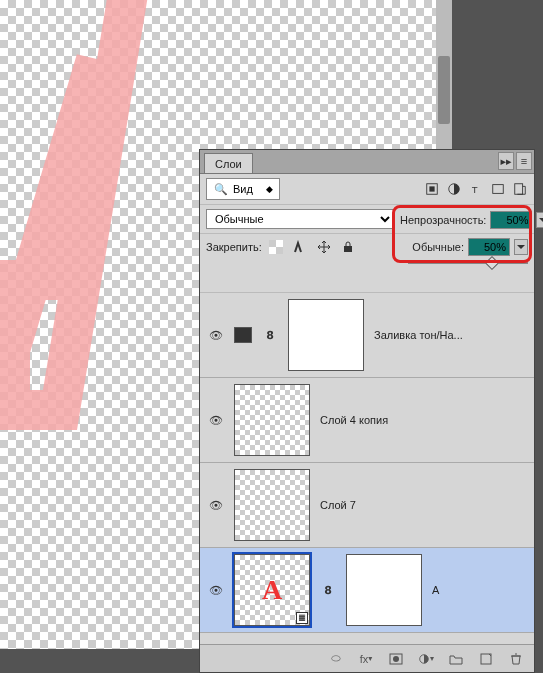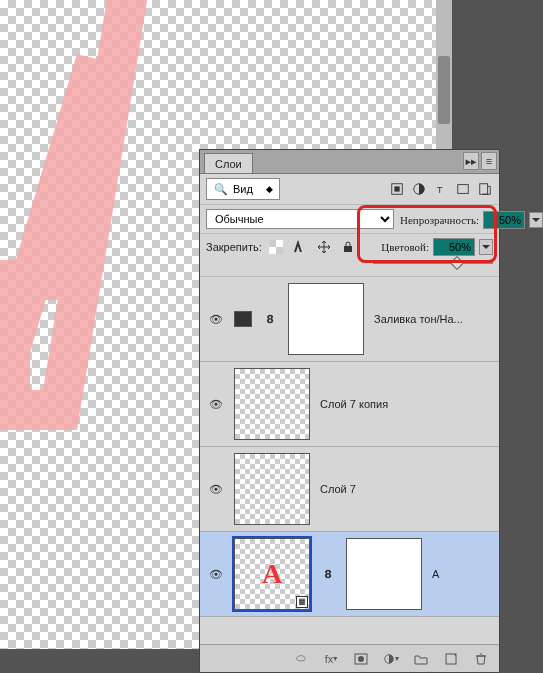--- a/index.html
+++ b/index.html
@@ -11,37 +11,37 @@
   background-color:#fff;
   background-image:
     linear-gradient(45deg,#ccc 25%,transparent 25%,transparent 75%,#ccc 75%),
     linear-gradient(45deg,#ccc 25%,transparent 25%,transparent 75%,#ccc 75%);
   background-size:16px 16px; background-position:0 0,8px 8px; }
 .canvas svg { position:absolute; left:0; top:0; }
 .scroll-v { position:absolute; right:0; top:0; width:16px; height:100%; background:#bbb; }
 .scroll-v .thumb { position:absolute; left:2px; right:2px; top:56px; height:68px; background:#888; border-radius:2px; }
 
 
-.panel { position:absolute; left:199px; top:149px; width:301px; height:524px; background:#d6d6d6; border:1px solid #444; display:flex; flex-direction:column; }
+.panel { position:absolute; left:199px; top:149px; width:336px; height:524px; background:#d6d6d6; border:1px solid #444; display:flex; flex-direction:column; }
 .panel-tabs { height:24px; background:#a5a5a5; border-bottom:1px solid #777; display:flex; align-items:end; position:relative; }
 .panel-tab { background:#d6d6d6; border:1px solid #777; border-bottom:none; padding:4px 10px 3px; margin-left:4px; color:#222; }
 .panel-menu { position:absolute; right:2px; top:2px; display:flex; gap:2px; }
 .panel-menu span { width:16px; height:18px; display:flex; align-items:center; justify-content:center; color:#333; background:#ccc; border:1px solid #888; }
 
 .row { display:flex; align-items:center; padding:4px 6px; gap:6px; border-bottom:1px solid #bbb; }
 .search-row .search { display:flex; align-items:center; background:#fff; border:1px solid #888; padding:2px 6px; width:74px; gap:4px; }
 .search-row .spacer { flex:1; }
 .ico { width:16px; height:16px; display:flex; align-items:center; justify-content:center; color:#333; }
 .ico svg { width:14px; height:14px; }
 
 .mode-row { position:relative;align-items:flex-end; }
 .mode-row select { flex:0 0 188px; background:#fff; border:1px solid #888; padding:2px 4px; }
 .hl-box { position:absolute; top:0; right:2px; width:140px; height:58px; border:3px solid #d22; border-radius:8px; pointer-events:none; z-index:5; }
 .op-group { display:flex; align-items:center; gap:4px; margin-left:auto; }
-.op-group label { color:#222;font-family:Liberation Serif, serif; }
+.op-group label { color:#222; }
 .val { width:42px; background:#0f766e; border:1px solid #888; padding:2px 3px; text-align:right; }
 .drop { width:14px; height:16px; background:#ccc; border:1px solid #888; display:flex; align-items:center; justify-content:center; }
 .drop::after { content:""; border:4px solid transparent; border-top-color:#333; margin-top:3px; }
 
 .lock-row { position:relative; }
 .lock-row .label { color:#222; }
 .lock-icons { display:flex; gap:8px; align-items:center; }
 .slider { position:absolute; right:6px; top:24px; width:120px; height:10px; }
 .slider .track { position:absolute; top:4px; left:0; right:0; height:2px; background:#888; }
 .slider .knob { position:absolute; top:0; left:70%; width:10px; height:10px; background:#ddd; border:1px solid #555; transform:translateX(-50%) rotate(45deg); }
@@ -127,21 +127,21 @@
   <div class="row mode-row">
     <div class="hl-box"></div>
     <select><option>Обычные</option></select>
     <div class="op-group">
       <label>Непрозрачность:</label>
       <input class="val" value="50%" style="">
       <div class="drop"></div>
     </div>
   </div>
 
-  <div class="row lock-row" style="padding-bottom:20px">
+  <div class="row lock-row" style="padding-bottom:36px">
     <span class="label">Закрепить:</span>
     <div class="lock-icons">
       <span class="ico">
           <svg viewBox="0 0 14 14">
             <rect width="14" height="14" fill="#fff"></rect>
             <rect width="7" height="7" fill="#ccc"></rect>
             <rect x="7" y="7" width="7" height="7" fill="#ccc"></rect>
           </svg>
         </span>
       <span class="ico">
@@ -155,21 +155,21 @@
           </svg>
         </span>
       <span class="ico">
           <svg viewBox="0 0 14 14">
             <rect x="3" y="6" width="8" height="6" fill="#333"></rect>
             <path d="M5 6 L5 4 A2 2 0 0 1 9 4 L9 6" stroke="#333" fill="none"></path>
           </svg>
         </span>
     </div>
     <div class="op-group">
-      <label>Цветовой:</label>
+      <label>Обычные:</label>
       <input class="val" value="50%" style="">
       <div class="drop"></div>
     </div>
     <div class="slider">
       <div class="track"></div>
         <div class="knob"></div>
     </div>
   </div>
 
   <div class="layers">
@@ -180,21 +180,21 @@
         <span class="thumb-sm"></span>
       </div>
       <span class="ico">𝟴</span>
       <div class="thumb-lg white"></div>
       <span class="layer-name">Заливка тон/На...</span>
     </div>
 
     <div class="layer">
       <span class="vis">👁</span>
       <div class="thumb-lg"></div>
-      <span class="layer-name">Слой 7 копия</span>
+      <span class="layer-name">Слой 4 копия</span>
     </div>
 
     <div class="layer">
       <span class="vis">👁</span>
       <div class="thumb-lg"></div>
       <span class="layer-name">Слой 7</span>
     </div>
 
     <div class="layer sel">
       <span class="vis">👁</span>

